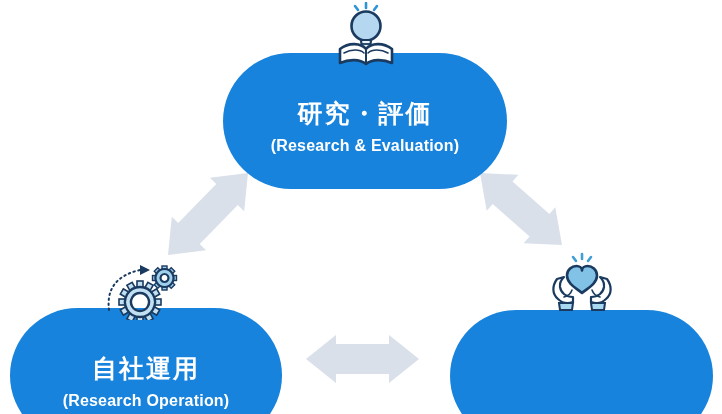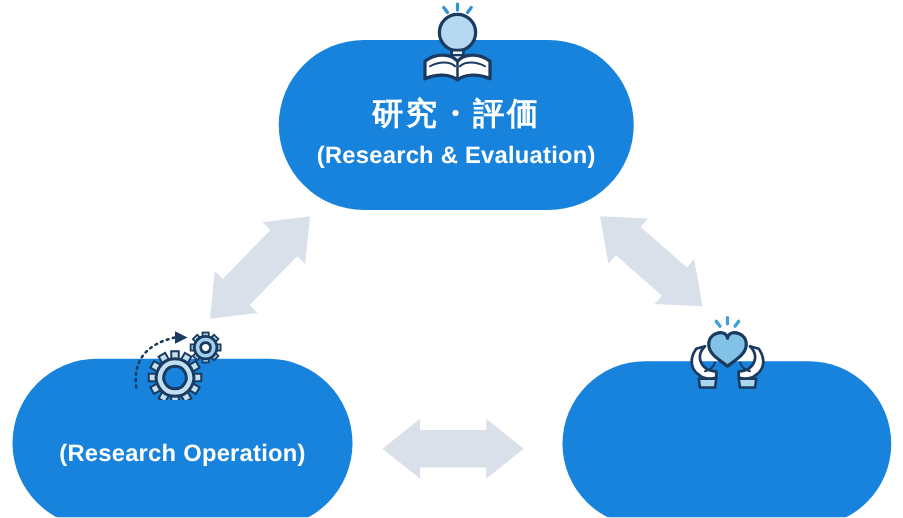--- a/index.html
+++ b/index.html
@@ -9,27 +9,27 @@
     background:#ffffff;
     font-family:"Liberation Sans","DejaVu Sans",sans-serif;
     overflow:hidden;
   }
   .layer{position:absolute;left:0;top:0;width:722px;height:414px;}
   .node{
     position:absolute;
     background:#1783dc;
     border-radius:999px;
     display:flex;flex-direction:column;align-items:center;justify-content:center;
-    text-align:center;color:#ffffff;
+    text-align:center;color:#ffffff;margin-top:21px;
   }
   .node .ja{
     font-size:25px;font-weight:700;letter-spacing:2px;line-height:1.2;
   }
   .node .en{
-    font-size:19px;font-weight:700;letter-spacing:0.2px;line-height:1.2;margin-top:8px;
+    font-size:16px;font-weight:700;letter-spacing:0.2px;line-height:1.2;margin-top:8px;
   }
   .node-top{left:223px;top:32px;width:284px;height:124px;padding-top:12px;}
   .node-left{left:10px;top:287px;width:272px;height:123px;padding-top:12px;}
   .node-right{left:450px;top:289px;width:263px;height:120px;padding-top:12px;}
   .node-right .ja{letter-spacing:1px;}
   .icon{position:absolute;}
   .icon-top{left:334px;top:2px;width:64px;height:68px;}
   .icon-left{left:104px;top:252px;width:80px;height:68px;}
   .icon-right{left:549px;top:248px;width:66px;height:64px;}
 </style>
@@ -46,20 +46,21 @@
 
     <polygon fill="#d9e0ea" points="306,359 336,383 336,374 389,374 389,383 419,359 389,335 389,344 336,344 336,335"></polygon>
   </svg>
 
   <div class="node node-top">
     <div class="ja">研究・評価</div>
     <div class="en">(Research &amp; Evaluation)</div>
   </div>
 
   <div class="node node-left">
+    <div class="ja">自社運用</div>
     <div class="en">(Research Operation)</div>
   </div>
 
   <div class="node node-right">
   </div>
 
   <svg class="icon icon-top" viewBox="0 0 64 68" xmlns="http://www.w3.org/2000/svg" aria-hidden="true">
 
     <g stroke="#2f93d8" stroke-width="2.6" stroke-linecap="round" fill="none">
       <line x1="21" y1="4" x2="24" y2="8"></line>

